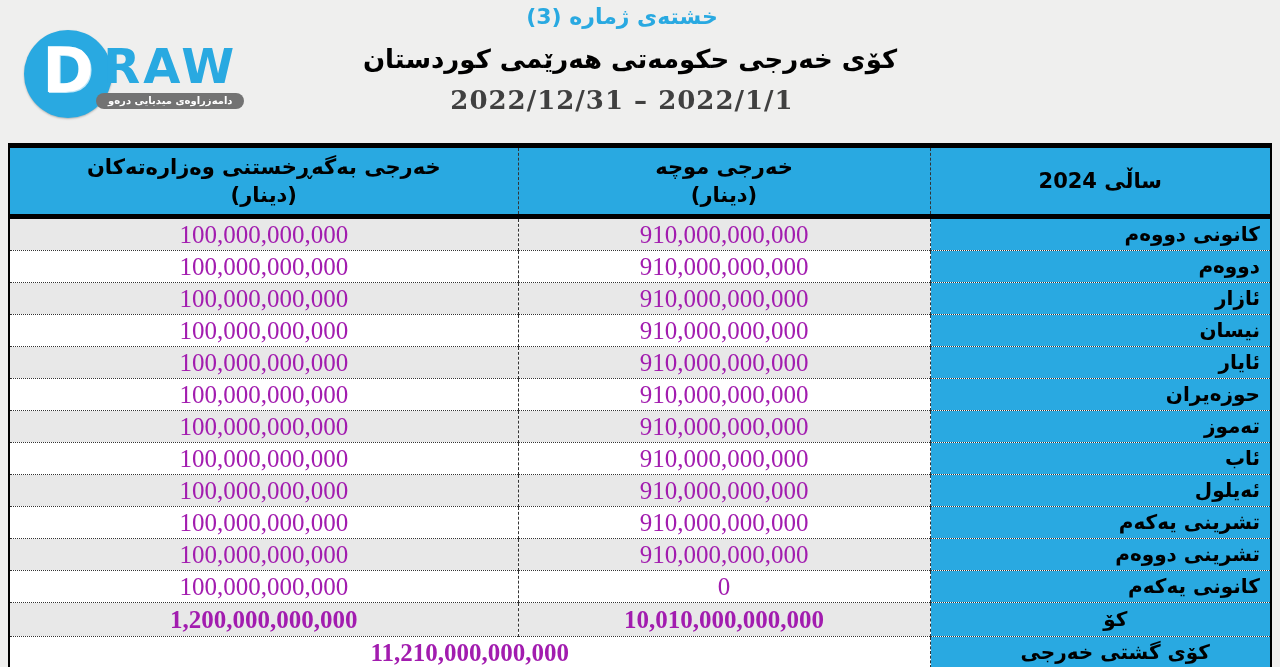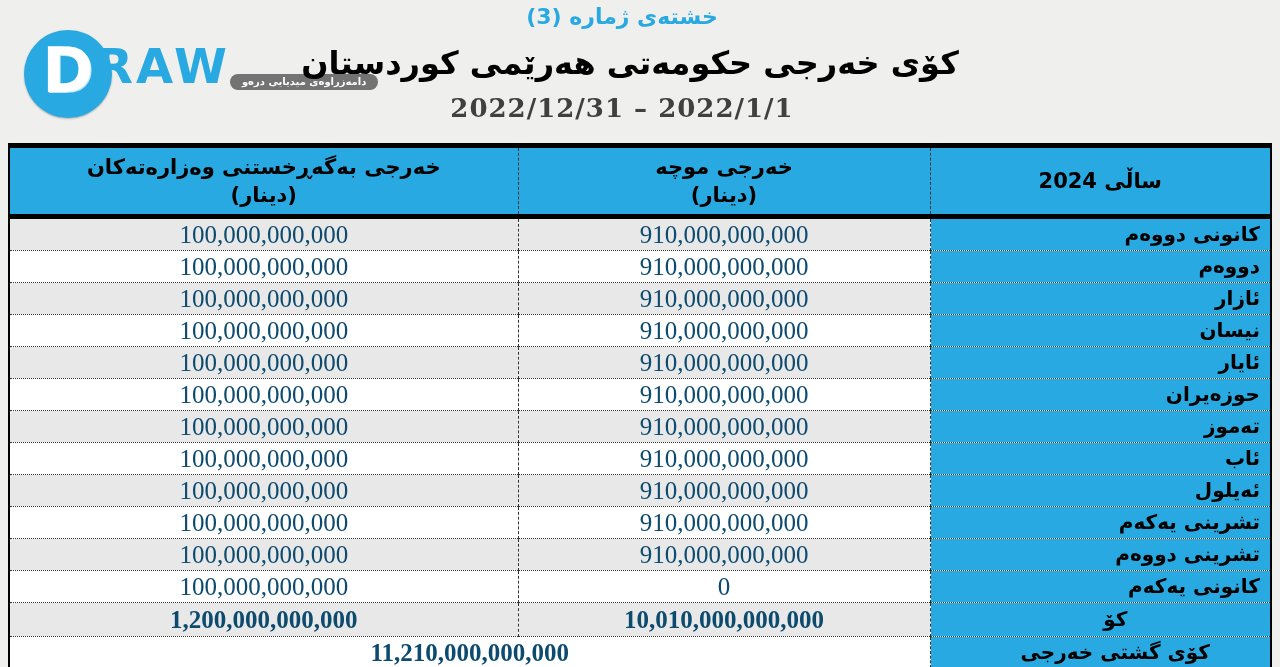--- a/index.html
+++ b/index.html
@@ -21,36 +21,36 @@
     background: #29a9e1;
     display: flex; align-items: center; justify-content: center;
     box-shadow: 0 1px 2px rgba(0,0,0,.25);
   }
   .logo-d {
     color: #ffffff; font-size: 62px; font-weight: bold; line-height: 1;
     text-shadow: 1px 1px 0 #bfe6f7;
     margin-top: -6px;
   }
   .logo-right {
-    display: flex; flex-direction: row; align-items: flex-end;
+    display: flex; flex-direction: column; align-items: center;
     margin-left: -16px; margin-top: 12px;
   }
   .logo-word {
     color: #29a9e1; font-size: 48px; font-weight: bold;
     letter-spacing: 3px; line-height: 1; font-family: "DejaVu Sans", sans-serif;
   }
   .logo-banner {
     background: #737373; color: #fff; font-size: 10px; font-weight: bold;
     padding: 2px 12px 3px; border-radius: 9px; margin-top: 3px;
     white-space: nowrap; direction: rtl;
   }
   
   .titles { position: absolute; top: 4px; left: 0; width: 1244px; text-align: center; }
   .title-1 { color: #29a9e1; font-size: 22px; font-weight: bold; direction: rtl; }
-  .title-2 { color: #000; font-size: 32px; font-weight: bold; direction: rtl; margin-top: 15px; padding-left: 16px; }
+  .title-2 { color: #000; font-size: 26px; font-weight: bold; direction: rtl; margin-top: 15px; padding-left: 16px; }
   .title-3 {
     color: #404040; font-size: 26px; font-weight: bold; margin-top: 11px;
     font-family: "DejaVu Serif", serif; letter-spacing: 1px; direction: ltr;
   }
   
   .table-wrap {
     position: absolute; left: 8px; top: 143px; width: 1260px;
     border: 2px solid #000;
     border-top-width: 5px;
     border-bottom-width: 6px;
@@ -69,21 +69,21 @@
   }
   th, td { border-left: 1px dashed #333; }
   th:last-child, td:last-child { border-left: none; }
   tbody tr + tr td { border-top: 1px dotted #333; }
   td {
     height: 31px; padding: 0 8px; line-height: 31px;
     overflow: hidden; white-space: nowrap;
   }
   td.num {
     font-family: "Liberation Serif", serif;
-    font-size: 25px; text-align: center; direction: ltr; color: #0c4a6e;
+    font-size: 25px; text-align: center; direction: ltr; color: #a21caf;
   }
   td.month {
     background: #29a9e1; font-size: 20px; font-weight: bold;
     text-align: right; color: #000; padding: 0 10px; margin-top: 13px;
   }
   tr.alt-a td.num { background: #e8e8e8; }
   tr.alt-b td.num { background: #ffffff; }
   tr.total-row td.num { background: #e8e8e8; font-weight: bold; height: 33px; line-height: 33px; }
   tr.total-row td.month, tr.grand-row td.month { text-align: center; padding-left: 40px; }
   tr.grand-row td.num { background: #ffffff; font-weight: bold; font-size: 25px; height: 29px; line-height: 29px; }

